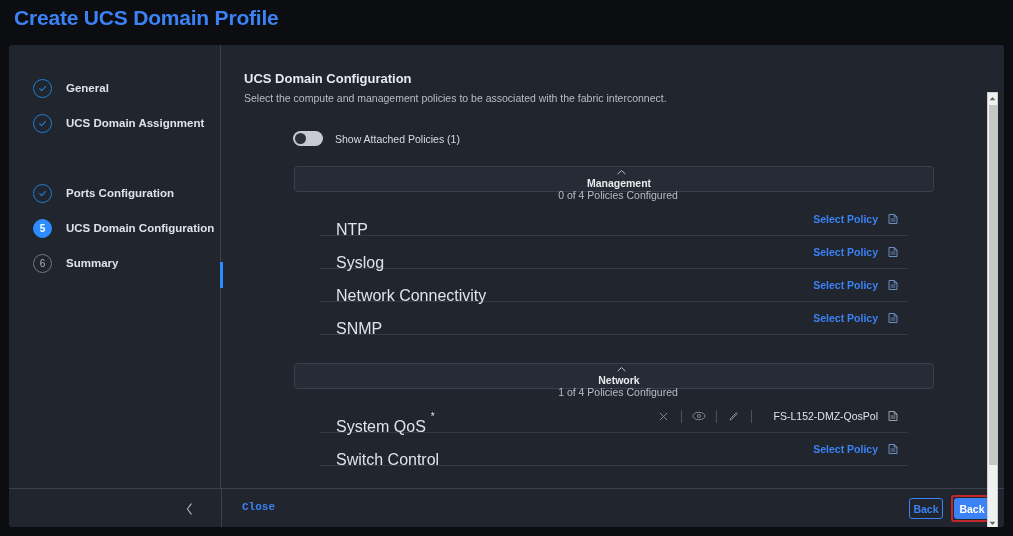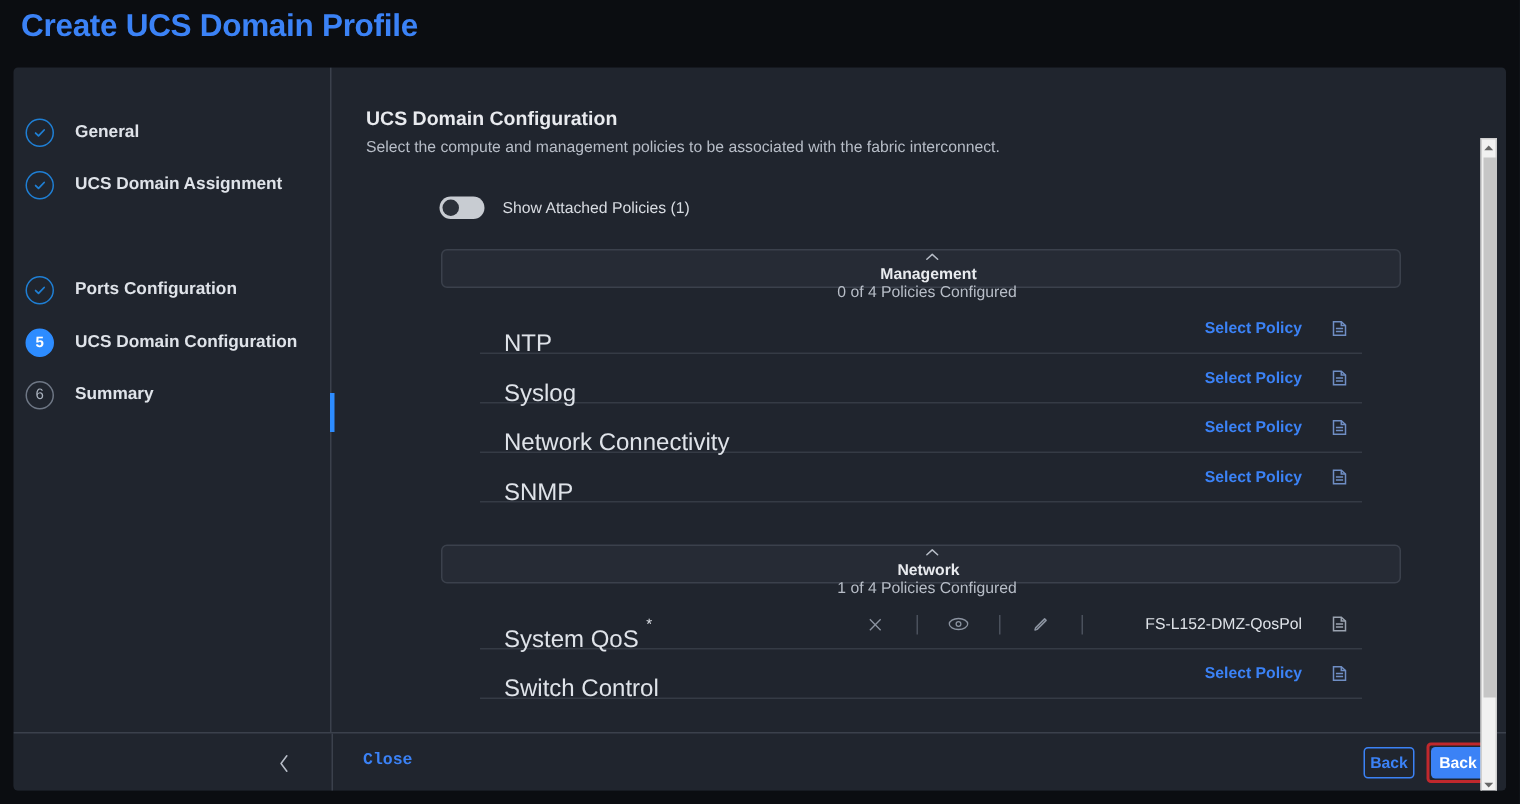--- a/index.html
+++ b/index.html
@@ -20,21 +20,21 @@
     background: #20252e;
     border-radius: 3px;
     overflow: hidden;
   }
   
   #steps-sidebar {
     position: absolute; left: 0; top: 0; width: 212px; height: 443px;
     border-right: 1px solid #3b414c;
   }
   .step-item {
-    position: absolute; left: 8px; display: flex; align-items: center;
+    position: absolute; left: 24px; display: flex; align-items: center;
     height: 26px; cursor: pointer;
   }
   .step-circle {
     width: 19px; height: 19px; border-radius: 50%;
     border: 1.5px solid #1f7fd4; color: #1f7fd4;
     display: flex; align-items: center; justify-content: center;
     font-size: 10px; flex: 0 0 auto;
   }
   .step-circle svg { display: block; }
   .step-item.active .step-circle {
@@ -93,21 +93,21 @@
   .policy-row {
     position: absolute; left: 99px; width: 588px; height: 33px;
     display: flex; align-items: center;
     border-bottom: 1px solid #353b45;
   }
   .policy-name {
     font-size: 16px; color: #dfe3e9; margin-left: 16px; white-space: nowrap; margin-top: 22px;
   }
   .required-star { color: #dfe3e9; margin-left: 5px; font-size: 10px; }
   .row-right {
-    margin-left: auto; display: flex; align-items: center; gap: 14px;
+    margin-left: auto; display: flex; align-items: center; gap: 4px;
     padding-right: 10px;
   }
   .select-policy-link {
     font-size: 10.5px; color: #3b82f6; font-weight: bold; cursor: pointer;
   }
   .policy-value { font-size: 10.5px; color: #dfe3e9; }
   .policy-doc-icon { margin-left: 6px; display: inline-flex; cursor: pointer; }
   .row-icon-btn {
     width: 26px; height: 20px; display: flex; align-items: center;
     justify-content: center; cursor: pointer; color: #8b93a0;

